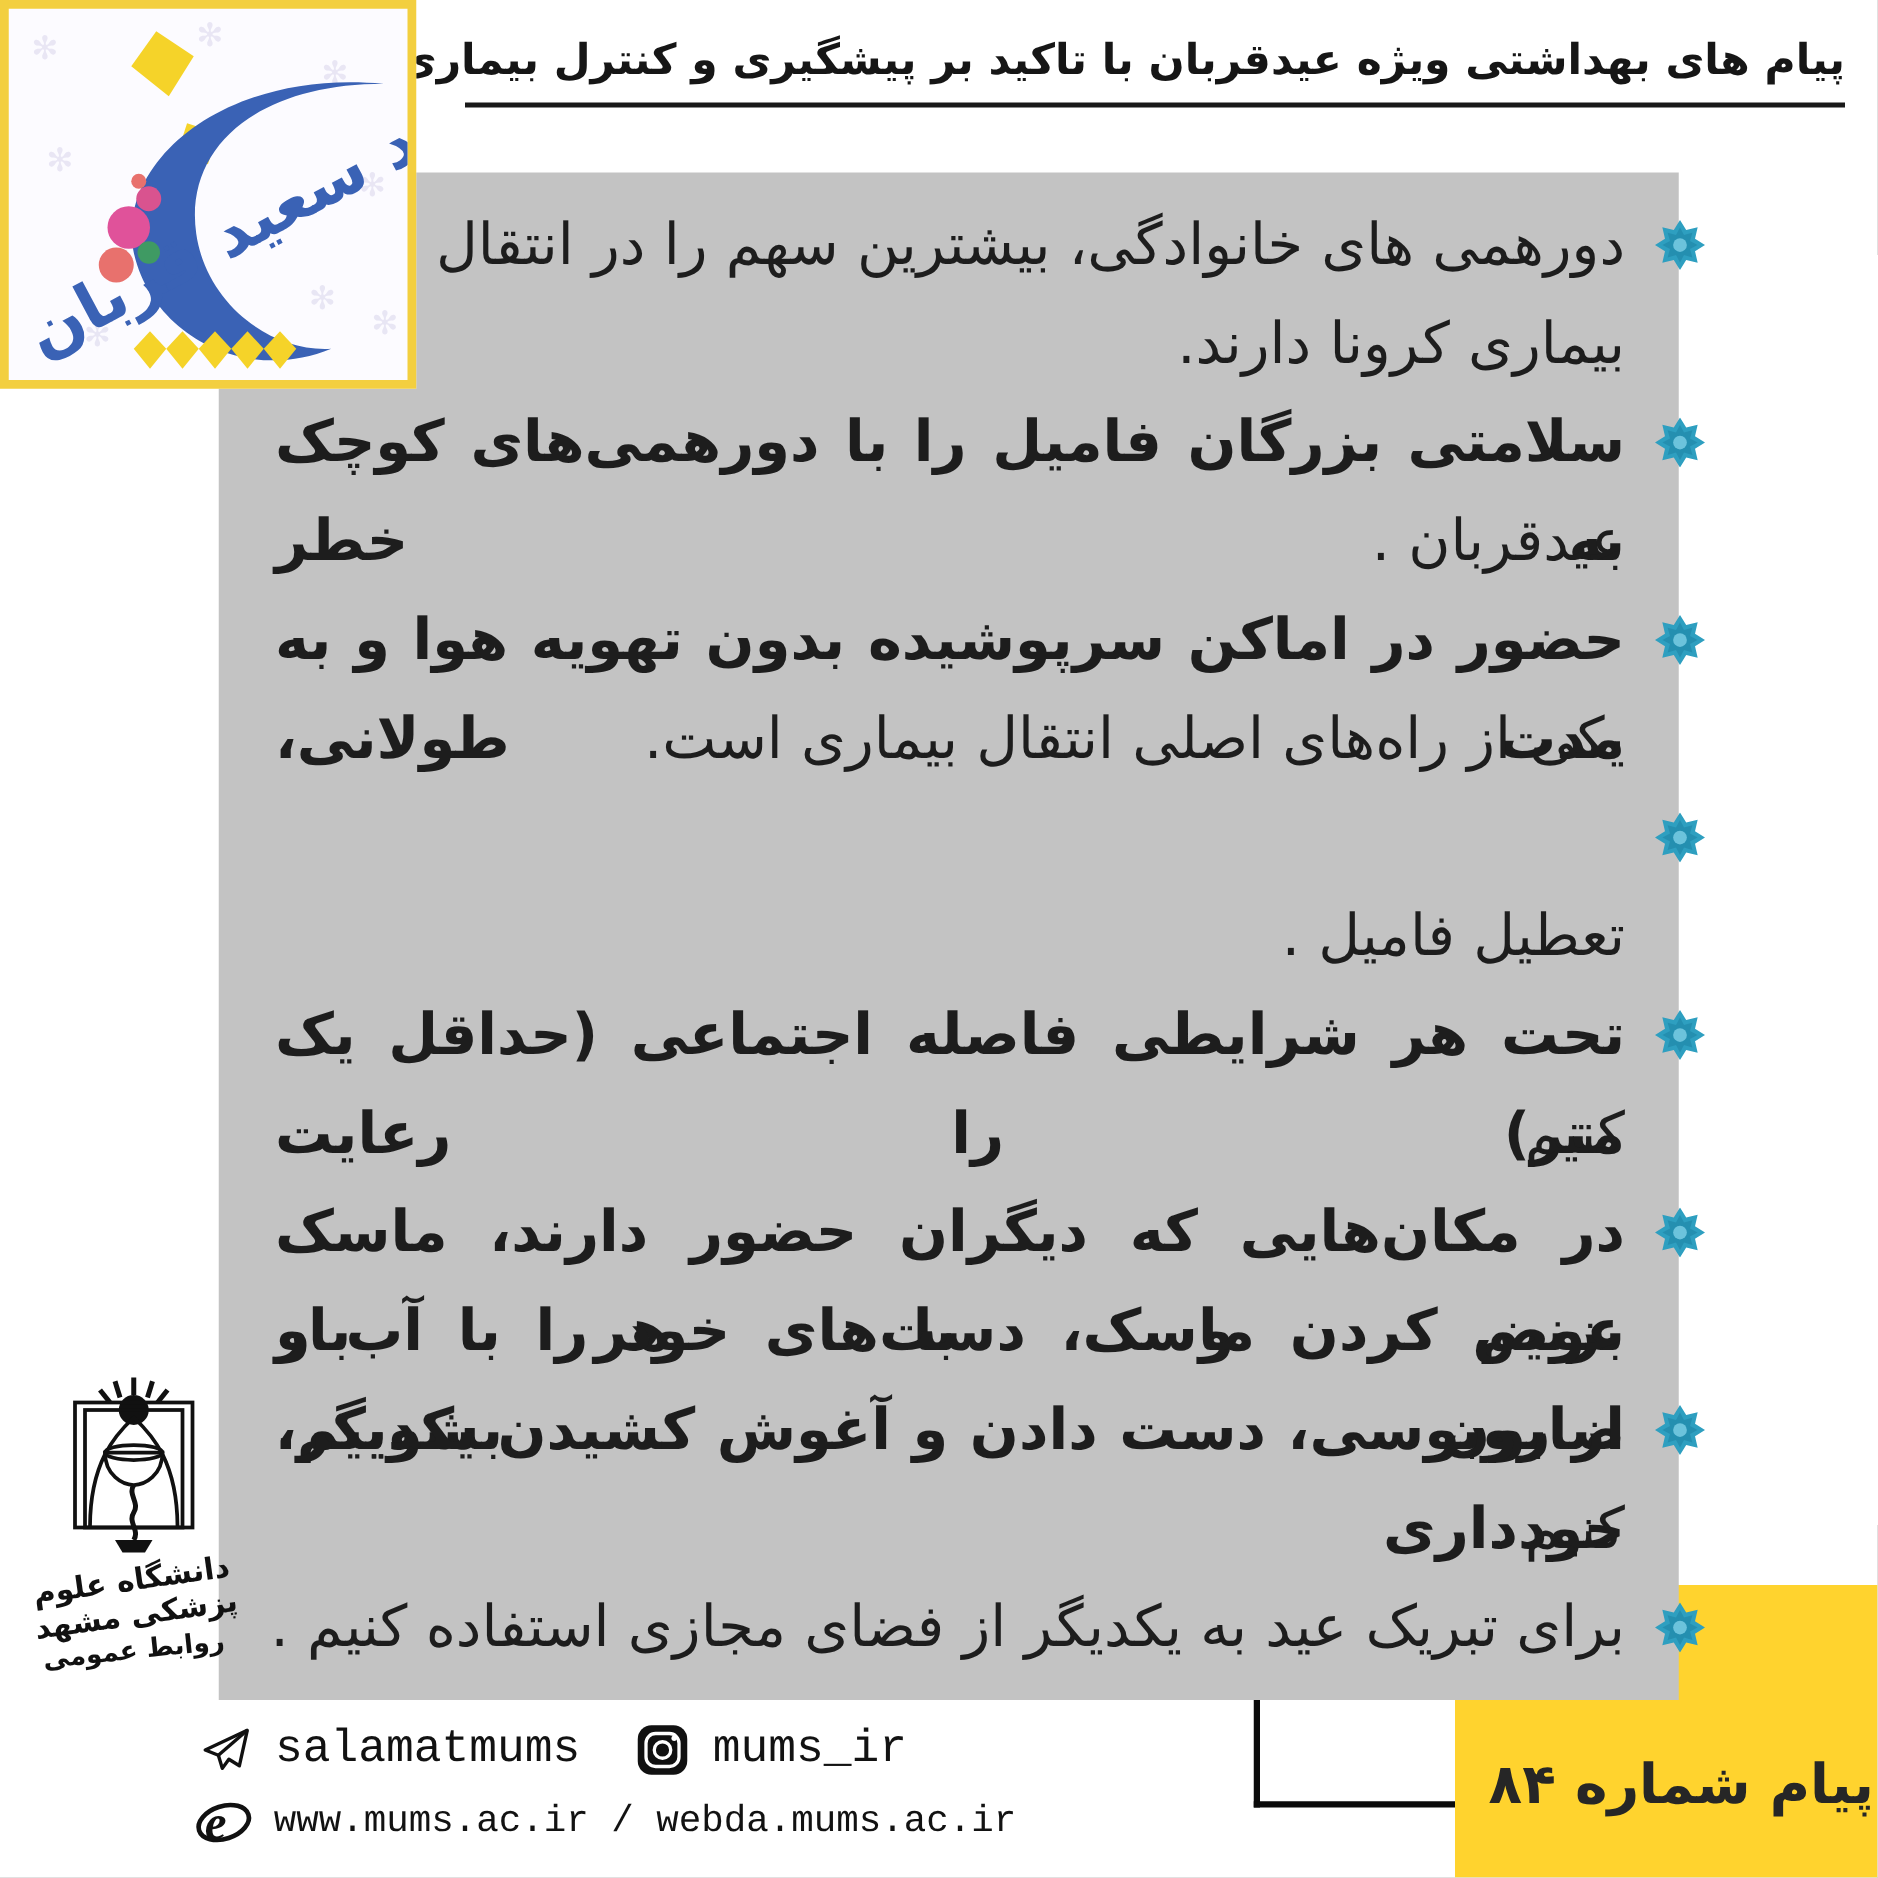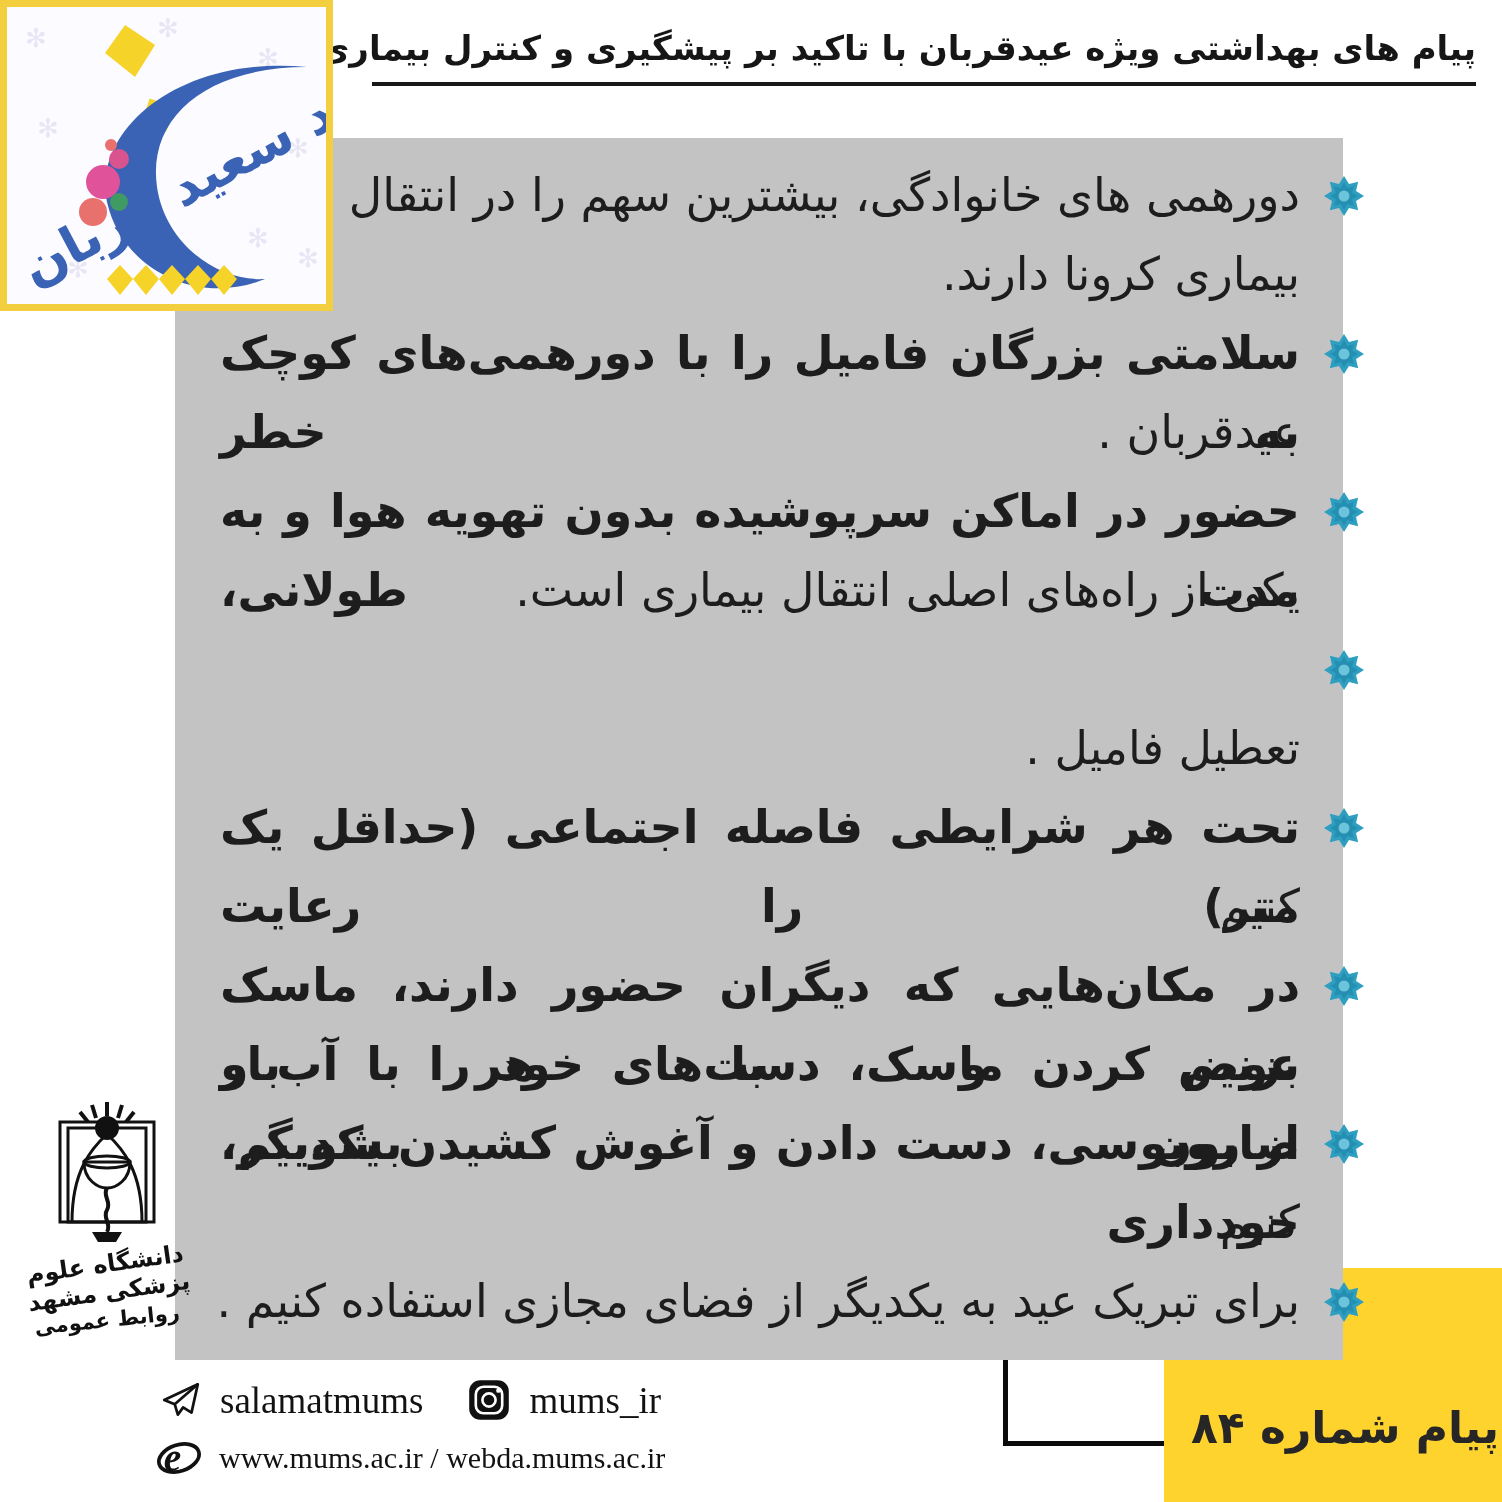--- a/index.html
+++ b/index.html
@@ -64,21 +64,21 @@
     transform:rotate(-8deg);margin-top:-4px;
   }
   .uni-logo .calli2{
     direction:rtl;text-align:center;font-weight:bold;font-size:21px;color:#111;
     transform:rotate(-6deg);margin-top:2px;
   }
   
   .footer-row1{position:absolute;left:160px;top:1376px;height:48px;display:flex;align-items:center;gap:18px;z-index:2;}
   .footer-row2{position:absolute;left:155px;top:1432px;height:52px;display:flex;align-items:center;gap:16px;z-index:2;}
   .handle{
-    font-family:Liberation Serif, serif;
+    font-family:Liberation Mono, monospace;
     font-size:37px;color:#121212;text-align:right;
   }
   .icon{line-height:0;display:inline-block;}
 </style>
 </head>
 <body>
 
 <svg width="0" height="0" style="position:absolute">
   <defs>
     <g id="star8">

